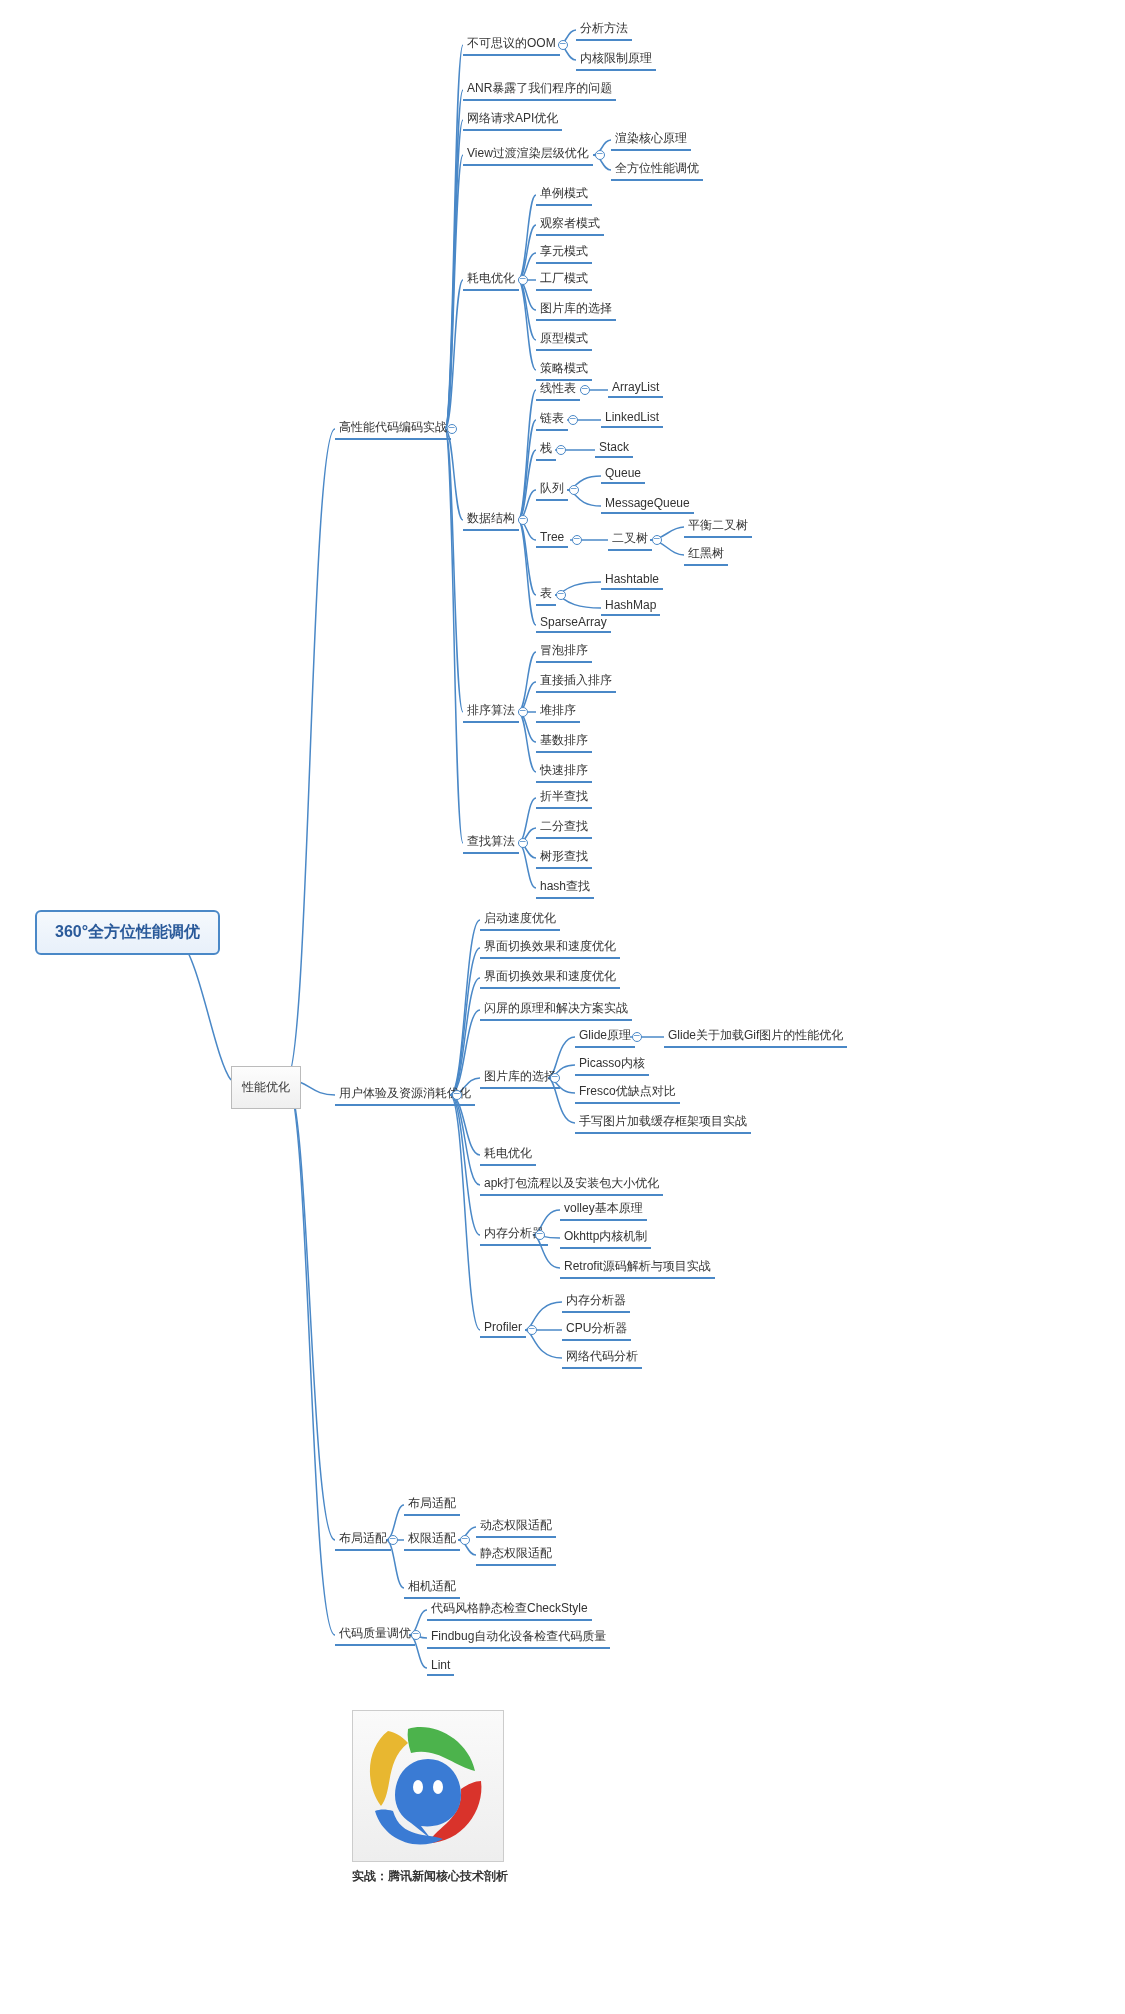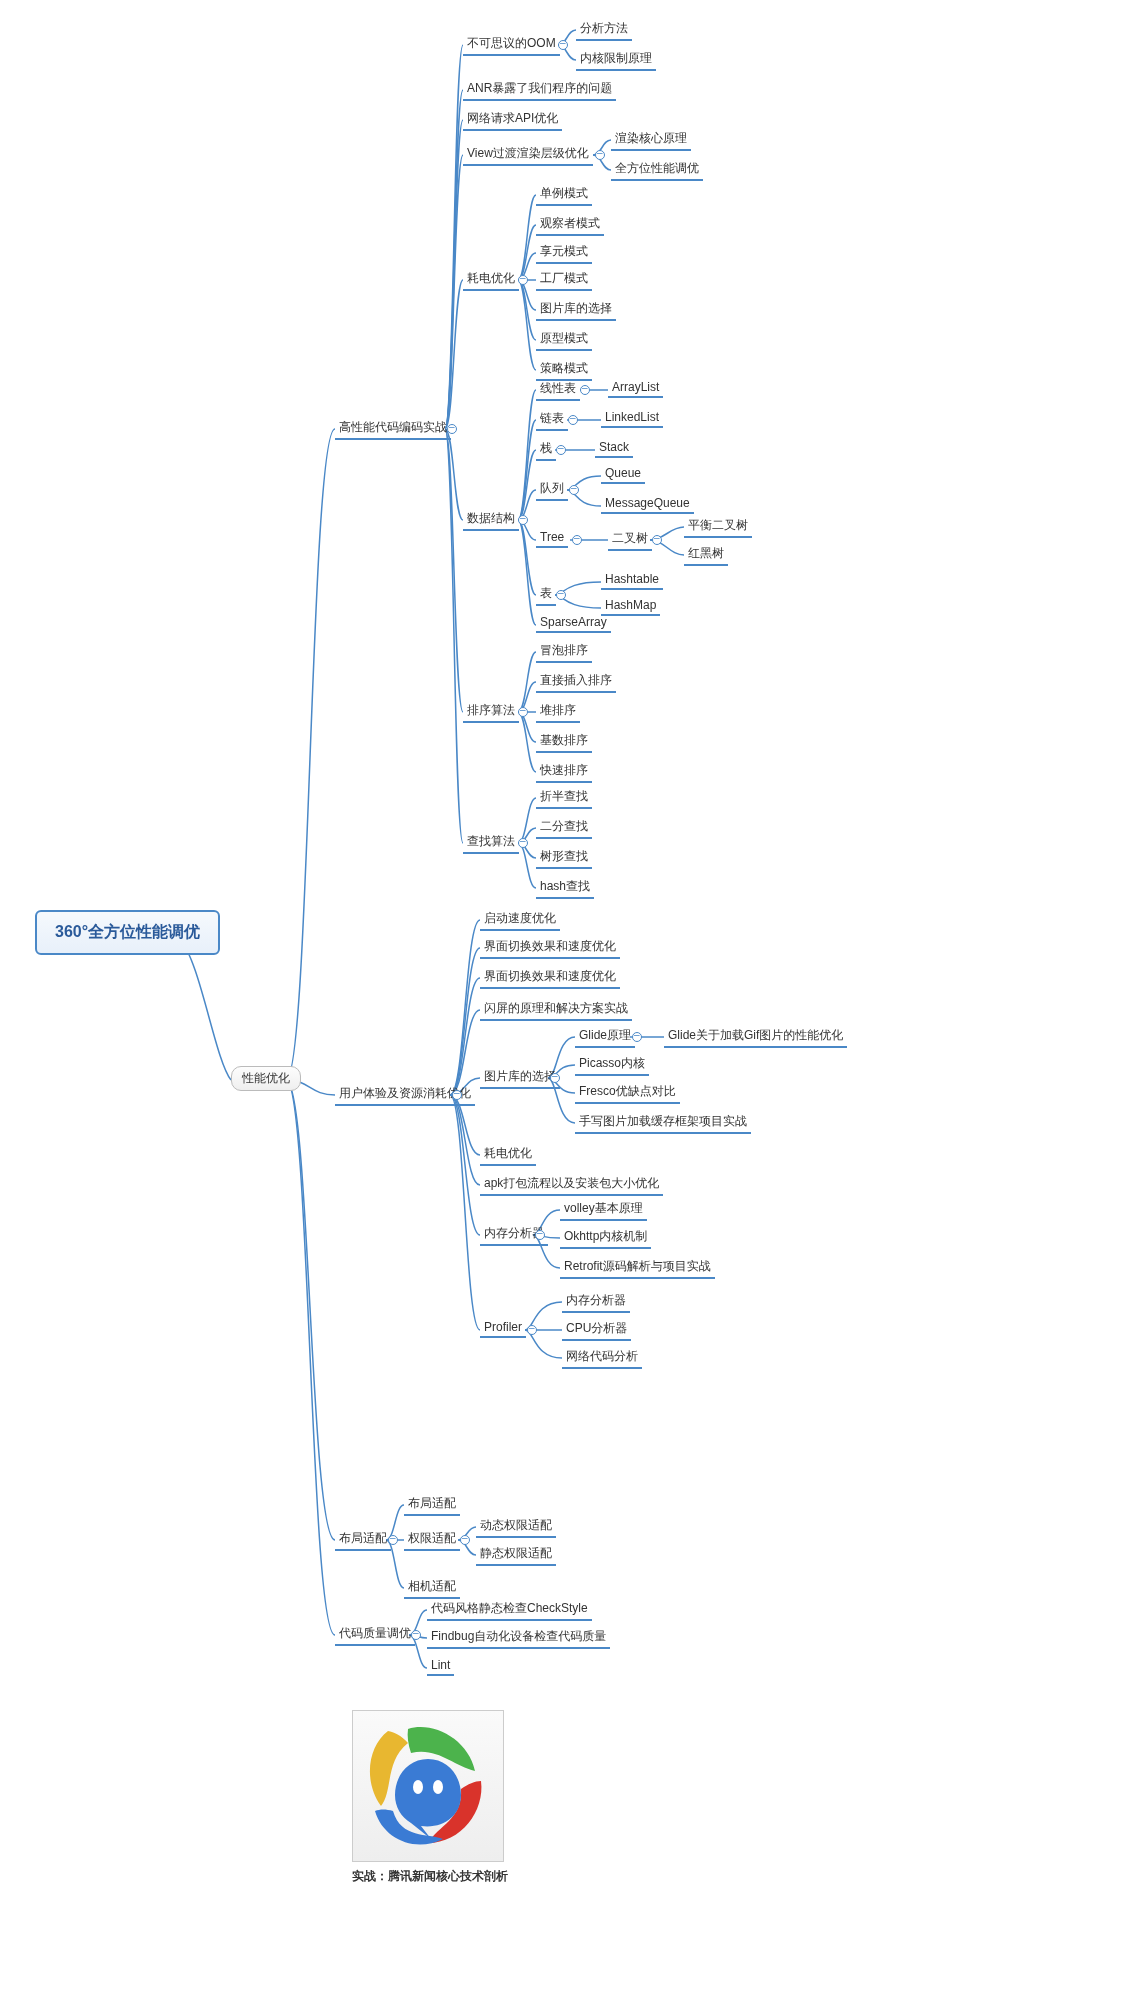--- a/index.html
+++ b/index.html
@@ -1,19 +1,19 @@
 <!DOCTYPE html>
 <html><head>
 <meta charset="utf-8">
 <style>
 body{margin:0;font-family:"Microsoft YaHei",Arial,sans-serif;font-size:12px;background:#fff;color:#333}
 .canvas{position:relative;width:1125px;height:2014px}
 svg.lines{position:absolute;top:0;left:0;width:1125px;height:2014px;pointer-events:none}
 .root{position:absolute;border:2px solid #4a88c7;border-radius:6px;background:linear-gradient(#f5f9fd,#e8f0fa);padding:10px 18px;font-size:16px;color:#2a5a9a;font-weight:bold}
-.hub{position:absolute;border:1px solid #bbb;border-radius:10px;background:linear-gradient(#fdfdfd,#efefef);padding:3px 10px;color:#333}
+.hub{position:absolute;border:1px solid #bbb;border-radius:0;background:linear-gradient(#fdfdfd,#efefef);padding:12px 10px;color:#333}
 .node{position:absolute;border-bottom:2px solid #4a88c7;padding:2px 4px;white-space:nowrap;color:#333}
 .dot{position:absolute;width:8px;height:8px;border:1px solid #4a88c7;border-radius:50%;background:#fff}
 .minus::after{content:"–";position:absolute;top:-4px;left:1px;font-size:10px;color:#4a88c7}
 .logo{position:absolute;width:150px;height:150px;border:1px solid #ccc;background:linear-gradient(#fafafa,#eee)}
 .logo svg{width:150px;height:150px}
 .caption{position:absolute;font-size:12px;font-weight:bold;color:#333}
 </style>
 </head>
 <body>
 

